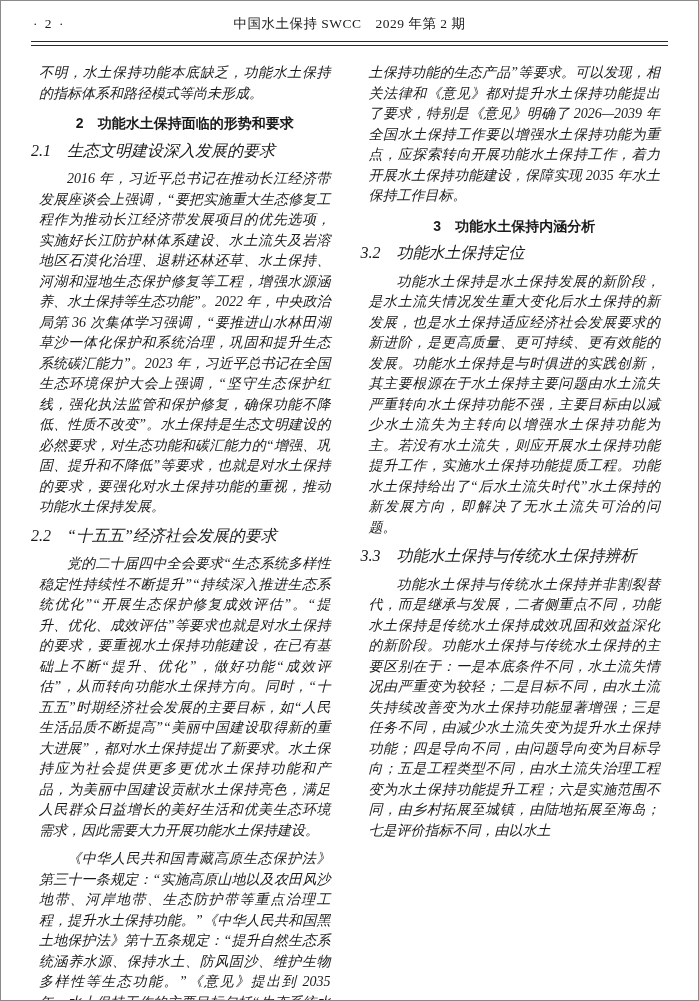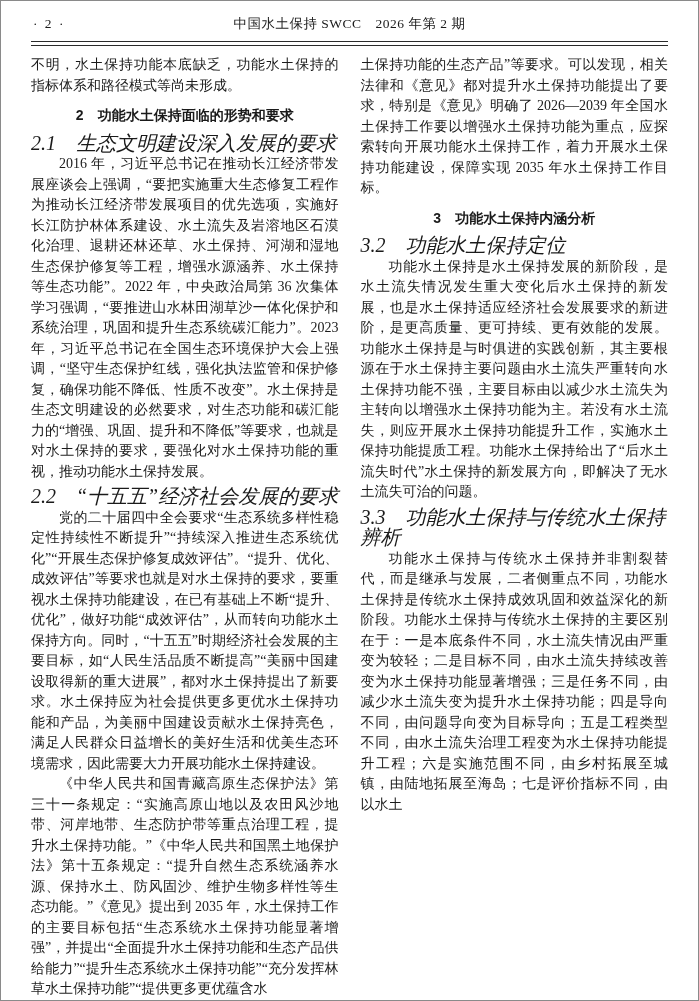--- a/index.html
+++ b/index.html
@@ -34,43 +34,43 @@
     padding:9px 30px 0 30px;
   }
   .col{
     flex:1;
     min-width:0;
     font-size:14px;
     line-height:20.5px;
     text-align:justify;
     text-justify:inter-ideograph;
   }
-  .col p{margin:0;}
+  .col p{margin:8px;font-style:italic;}
   p.body.indent{text-indent:2em;}
   .h2{
     font-family:Liberation Sans, sans-serif;
     font-weight:bold;
     font-size:14px;
     margin:9px 0 7px 0;
     text-align:center;
   }
   .h3{
     font-style:italic;
-    font-size:20px;
+    font-size:16px;
     margin:4px 0 1px 0;
     text-align:left;
   }
 </style>
 </head>
 <body>
 
 <div class="page">
   <div class="header">
     <div class="page-num">· 2 ·</div>
-    <div class="journal-line">中国水土保持 SWCC　2026 年第 2 期</div>
+    <div class="journal-line">中国水土保持 SWCC　2029 年第 2 期</div>
     <div class="header-spacer"></div>
   </div>
   <div class="double-rule"></div>
   <div class="columns">
     <div class="col">
         <p class="body">不明，水土保持功能本底缺乏，功能水土保持的指标体系和路径模式等尚未形成。</p>
         <div class="h2">2　功能水土保持面临的形势和要求</div>
         <div class="h3">2.1　生态文明建设深入发展的要求</div>
         <p class="body indent">2016 年，习近平总书记在推动长江经济带发展座谈会上强调，“要把实施重大生态修复工程作为推动长江经济带发展项目的优先选项，实施好长江防护林体系建设、水土流失及岩溶地区石漠化治理、退耕还林还草、水土保持、河湖和湿地生态保护修复等工程，增强水源涵养、水土保持等生态功能”。2022 年，中央政治局第 36 次集体学习强调，“要推进山水林田湖草沙一体化保护和系统治理，巩固和提升生态系统碳汇能力”。2023 年，习近平总书记在全国生态环境保护大会上强调，“坚守生态保护红线，强化执法监管和保护修复，确保功能不降低、性质不改变”。水土保持是生态文明建设的必然要求，对生态功能和碳汇能力的“增强、巩固、提升和不降低”等要求，也就是对水土保持的要求，要强化对水土保持功能的重视，推动功能水土保持发展。</p>
         <div class="h3">2.2　“十五五”经济社会发展的要求</div>

